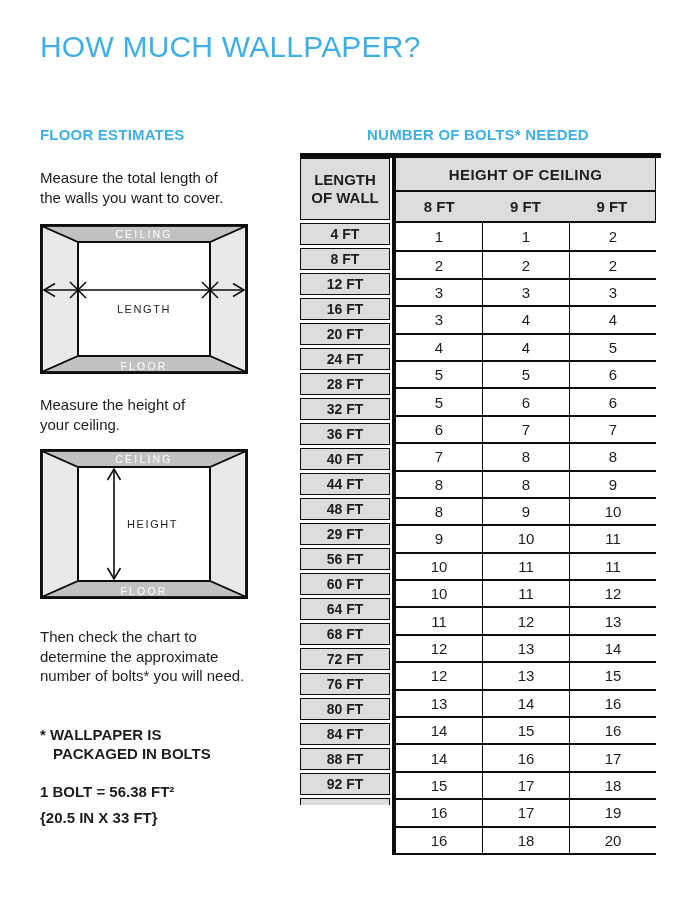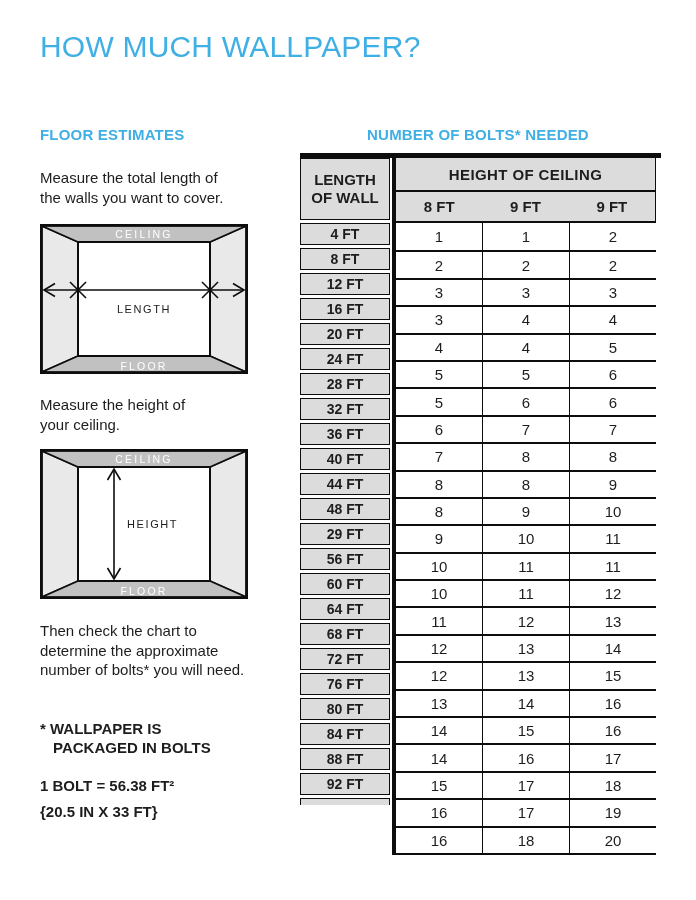--- a/index.html
+++ b/index.html
@@ -20,21 +20,21 @@
 
   .section-heading{font-size:15px;font-weight:bold;color:var(--accent);letter-spacing:.2px;}
 
   
   .left-col{position:absolute;left:40px;top:126px;width:232px;}
   .step{font-size:15px;line-height:19.5px;color:var(--ink);white-space:pre-line;}
   .step-1{margin-top:25px;}
   .room-svg{display:block;margin-top:17px;}
   .step-2{margin-top:21px;}
   .room-svg-2{margin-top:15px;}
-  .step-3{margin-top:22px;}
+  .step-3{margin-top:28px;}
   .footnote{margin-top:39px;font-size:15px;font-weight:bold;line-height:19.5px;
             white-space:pre-line;padding-left:13px;text-indent:-13px;}
   .bolt-info{margin-top:15px;font-size:15px;font-weight:bold;line-height:26px;white-space:pre-line;}
 
   .room-label{fill:#fff;font-size:10.5px;letter-spacing:2.2px;font-family:"Liberation Sans",sans-serif;}
   .measure-label{fill:var(--ink);font-size:11px;letter-spacing:1.6px;font-family:"Liberation Sans",sans-serif;}
   .diag-stroke{stroke:var(--line);fill:none;}
 
   
   .right-col{position:absolute;left:300px;top:126px;width:356px;}

